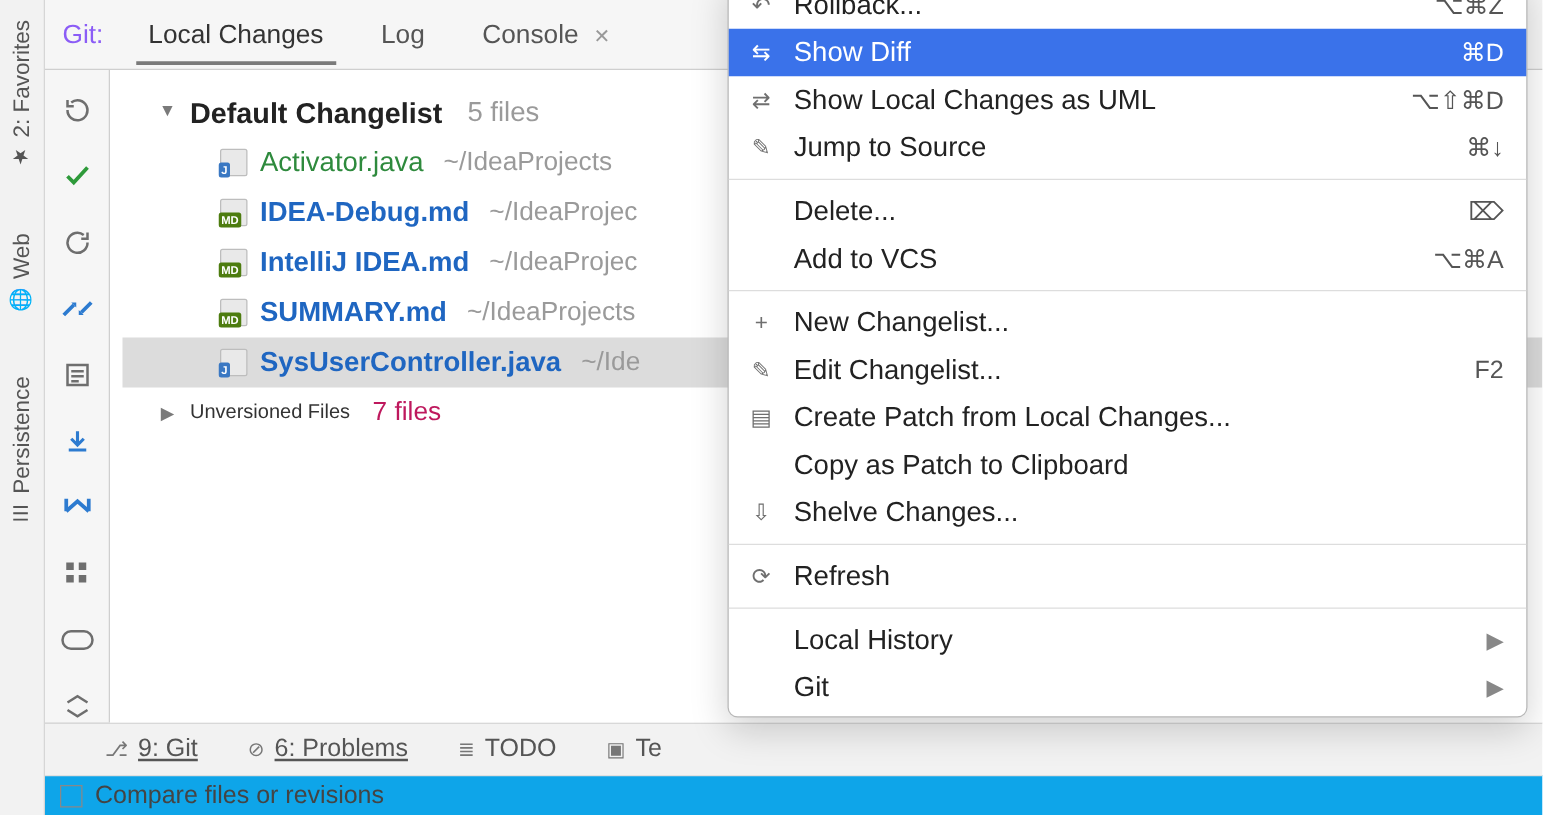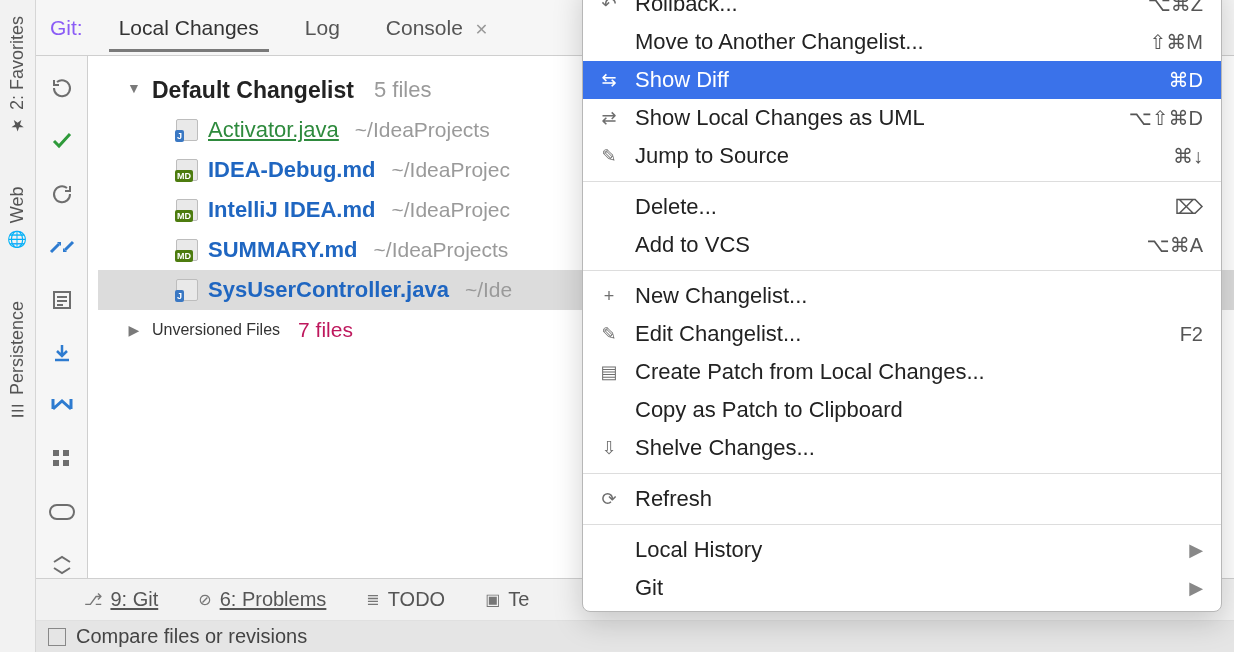--- a/index.html
+++ b/index.html
@@ -77,21 +77,21 @@
   
   .body-row { flex:1; display:flex; min-height:0; }
   .v-toolbar {
     width: 52px;
     background:#f6f6f6;
     border-right:1px solid #cfcfcf;
     display:flex; flex-direction:column; align-items:center;
     padding-top:18px; gap:26px;
   }
   .v-toolbar .tbtn { width:28px; height:28px; display:flex; align-items:center; justify-content:center; cursor:pointer; color:#6e6e6e;}
-  .green { color:#2e9a3a;text-decoration:underline;}
+  .green { color:#2e9a3a;}
   .blue { color:#2d7bd0;font-weight:bold;}
   .eye::after{content:"";display:block;width:22px;height:12px;border:2px solid #6e6e6e;border-radius:60% 60% 60% 60%/100% 100% 100% 100%;}
 
   .tree-area { flex:1; position:relative; background:#fff; overflow:hidden;}
   .tree { padding:14px 0 0 10px; }
   .node { display:flex; align-items:center; height:40px; gap:10px; padding-left:28px;}
   .arrow { width:16px; text-align:center; color:#7a7a7a; font-size:14px;}
   .arrow.down { transform: translateY(-2px);}
   .cl-title { font-weight:700; font-size:23px; color:#222;}
   .cl-count { color:#9a9a9a; font-size:22px; margin-left:10px;}
@@ -129,21 +129,21 @@
     display:flex; align-items:center;
     padding-left:48px; gap:40px;
     font-size:20px; color:#555;
   }
   .bbtn { display:flex; align-items:center; gap:8px; cursor:pointer;}
   .bbtn .bicon { font-size:16px; color:#777;}
   .underline { text-decoration: underline; text-underline-offset:2px;}
 
   .status-bar {
     height:32px;
-    background:#e5e5e5;
+    background:#0ea5e9;
     border-top:1px solid #e0e0e0;
     display:flex; align-items:center;
     padding-left:12px; gap:10px;
     font-size:20px; color:#444;
   }
   .status-check { width:18px;height:18px;border:1.5px solid #888;}
 
   
   .context-menu{
     position:absolute;
@@ -348,25 +348,20 @@
     <span>Compare files or revisions</span>
   </div>
 </div>
 
 <div class="context-menu" id="ctx">
     <div class="mi">
       <span class="micon">↶</span>
       <span class="label">Rollback...</span>
       <span class="shortcut">⌥⌘Z</span>
     </div>
-    <div class="mi">
-      <span class="micon"></span>
-      <span class="label">Move to Another Changelist...</span>
-      <span class="shortcut">⇧⌘M</span>
-    </div>
     <div class="mi selected">
       <span class="micon">⇆</span>
       <span class="label">Show Diff</span>
       <span class="shortcut">⌘D</span>
     </div>
     <div class="mi">
       <span class="micon">⇄</span>
       <span class="label">Show Local Changes as UML</span>
       <span class="shortcut">⌥⇧⌘D</span>
     </div>

